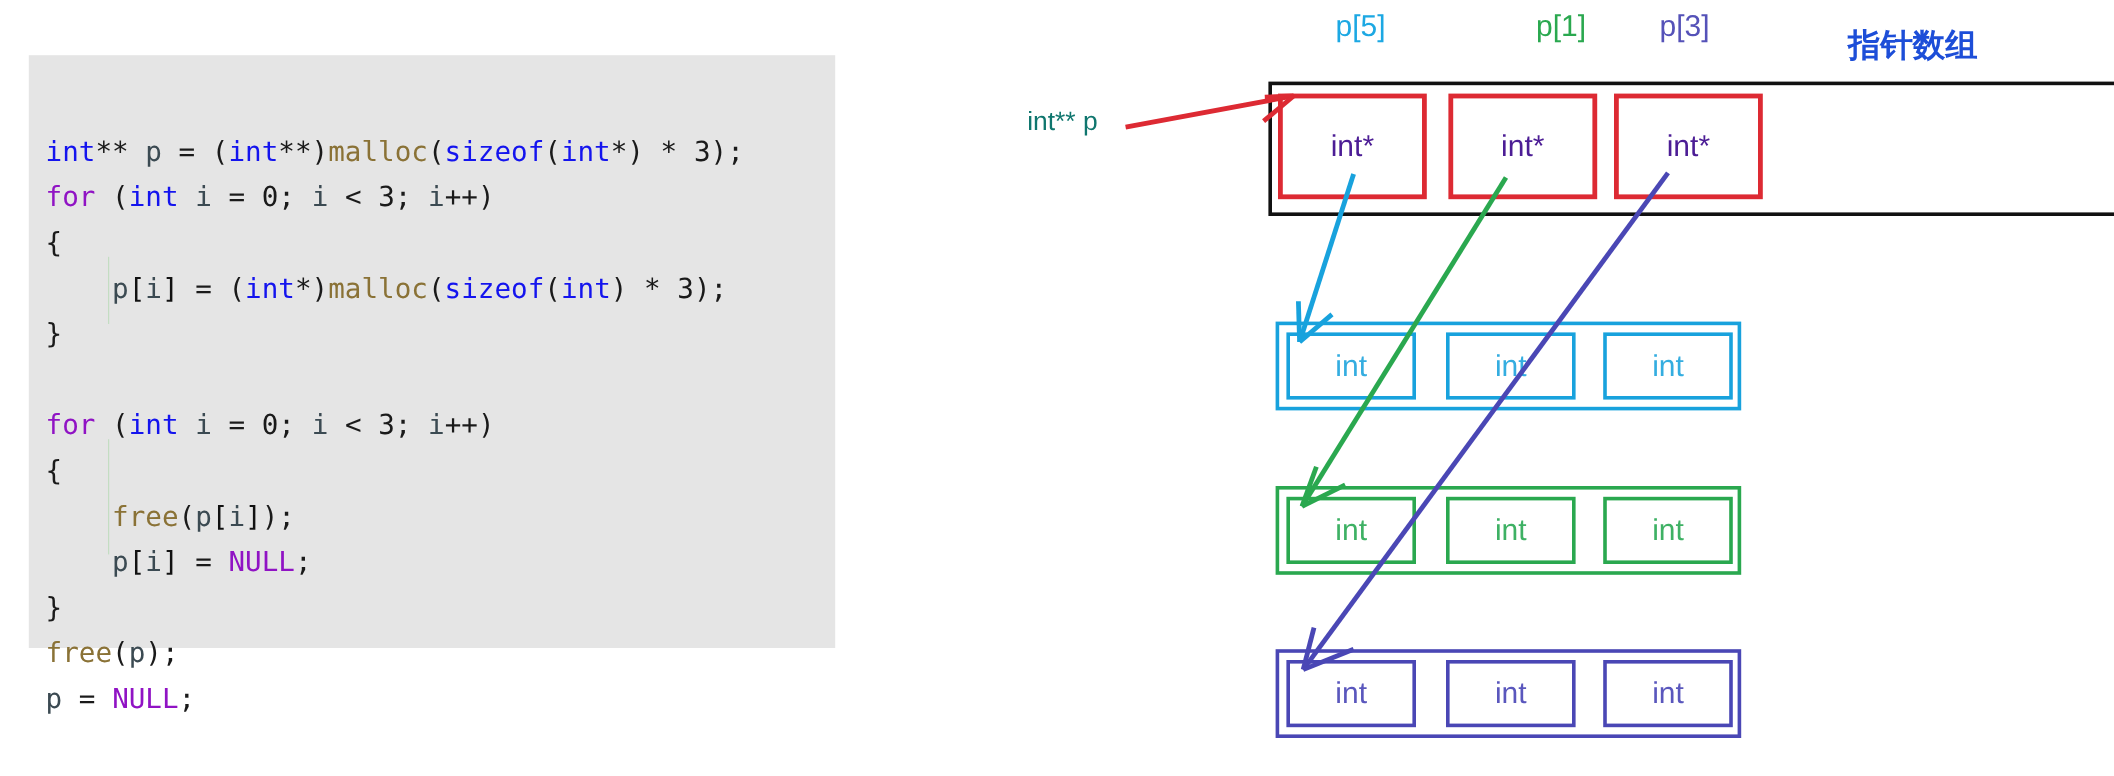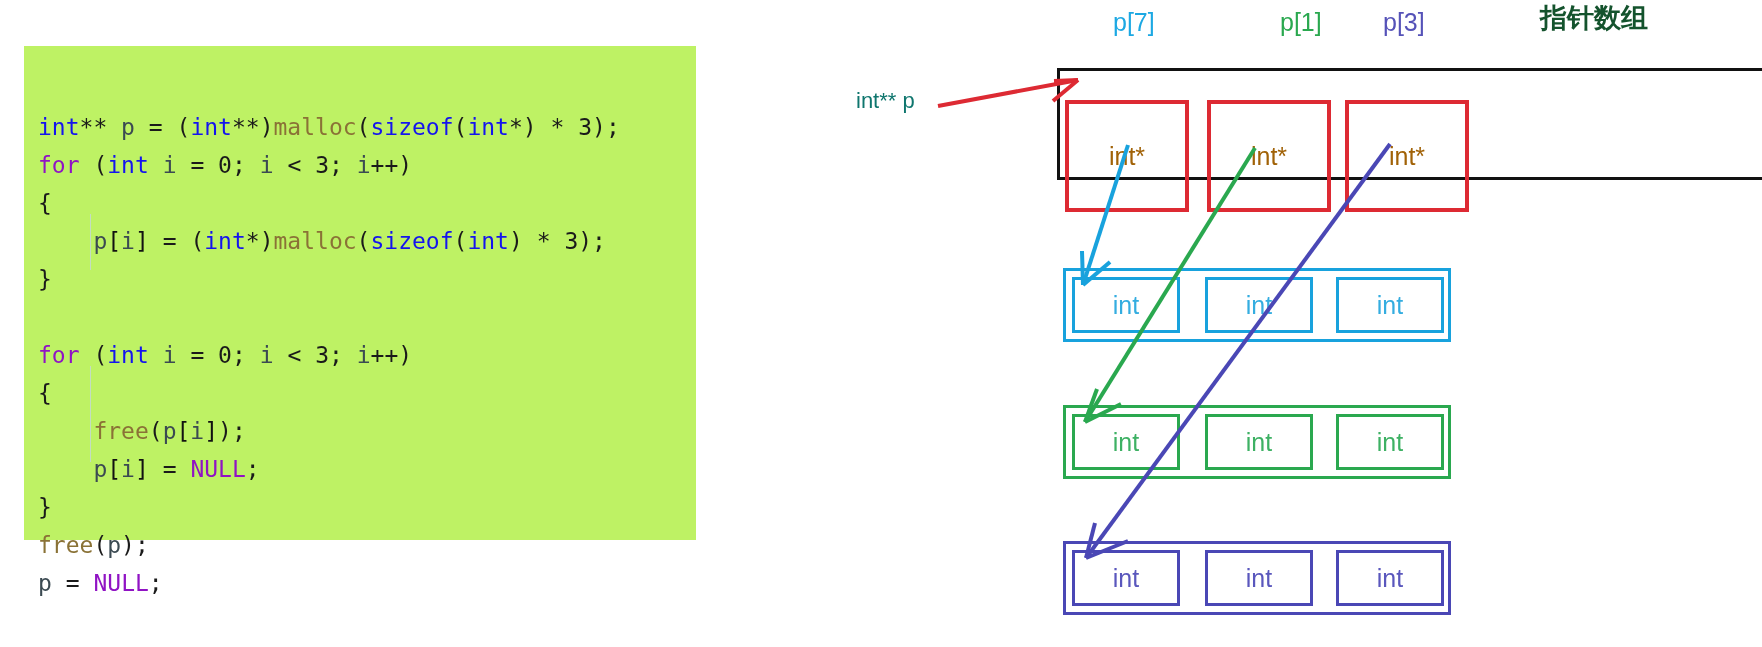--- a/index.html
+++ b/index.html
@@ -11,21 +11,21 @@
     position: relative;
     overflow: hidden;
     font-family: "Liberation Sans", sans-serif;
   }
 
   
   #code-panel {
     position: absolute;
     left: 24px; top: 46px;
     width: 672px; height: 494px;
-    background: #bef264;
+    background: #e5e5e5;
     box-sizing: border-box;
   }
   #code-listing {
     position: absolute;
     left: 14px; top: 24px;
     font-family: "DejaVu Sans Mono", "Liberation Mono", monospace;
     font-size: 23px;
     line-height: 38px;
     white-space: pre;
     color: #3b4a52;
@@ -57,43 +57,42 @@
   .dlabel {
     position: absolute;
     font-family: "Liberation Sans", sans-serif;
     font-size: 25px;
     white-space: nowrap;
   }
   
   #lbl-p0 { left: 1113px; top: 8px;  color: #1ca8e3; }
   #lbl-p1 { left: 1249px; top: 8px;  color: #2aa84f; margin-left: 31px; }
   #lbl-p2 { left: 1383px; top: 8px;  color: #5552b8; }
-  #lbl-cn { left: 1540px; top: 0;  color: #14532d; font-size: 27px;
+  #lbl-cn { left: 1540px; top: 20px;  color: #1d4ed8; font-size: 27px;
             font-family: "DejaVu Sans", sans-serif; font-weight: 600; }
   #lbl-intpp { left: 856px; top: 88px; color: #0f766e; font-size: 22px; }
 
   
   #ptr-array-box {
     position: absolute;
     left: 1057px; top: 68px;
     width: 860px; height: 112px;
     border: 3px solid #111111;
     box-sizing: border-box;
   }
   
   .ptr-cell {
     position: absolute;
-    width: 124px; height: 112px;
+    width: 124px; height: 88px;
     border: 4px solid #dd2a33;
     box-sizing: border-box;
-    color: #a16207;
+    color: #4c1d95;
     font-size: 25px;
     display: flex; align-items: center; justify-content: center;
     background: transparent;
-    margin-top: 22px;
   }
   #ptr-cell-0 { left: 1065px; top: 78px; }
   #ptr-cell-1 { left: 1207px; top: 78px; }
   #ptr-cell-2 { left: 1345px; top: 78px; }
 
   
   .int-row {
     position: absolute;
     width: 388px; height: 74px;
     box-sizing: border-box;
@@ -137,21 +136,21 @@
   <div class="guide" style="top:168px; height:56px;"></div>
   <div class="guide" style="top:320px; height:96px;"></div>
 
   <div id="code-listing">
 <span class="ln"><span class="ty">int</span><span class="pn">**</span> <span class="id">p</span> <span class="pn">=</span> <span class="pn">(</span><span class="ty">int</span><span class="pn">**)</span><span class="fn">malloc</span><span class="pn">(</span><span class="ty">sizeof</span><span class="pn">(</span><span class="ty">int</span><span class="pn">*)</span> <span class="pn">*</span> <span class="num">3</span><span class="pn">);</span></span><span class="ln"><span class="kw">for</span> <span class="pn">(</span><span class="ty">int</span> <span class="id">i</span> <span class="pn">=</span> <span class="num">0</span><span class="pn">;</span> <span class="id">i</span> <span class="pn">&lt;</span> <span class="num">3</span><span class="pn">;</span> <span class="id">i</span><span class="pn">++)</span></span><span class="ln"><span class="pn">{</span></span><span class="ln">    <span class="id">p</span><span class="idxb">[</span><span class="id">i</span><span class="idxb">]</span> <span class="pn">=</span> <span class="pn">(</span><span class="ty">int</span><span class="pn">*)</span><span class="fn">malloc</span><span class="pn">(</span><span class="ty">sizeof</span><span class="pn">(</span><span class="ty">int</span><span class="pn">)</span> <span class="pn">*</span> <span class="num">3</span><span class="pn">);</span></span><span class="ln"><span class="pn">}</span></span><span class="ln"> </span><span class="ln"><span class="kw">for</span> <span class="pn">(</span><span class="ty">int</span> <span class="id">i</span> <span class="pn">=</span> <span class="num">0</span><span class="pn">;</span> <span class="id">i</span> <span class="pn">&lt;</span> <span class="num">3</span><span class="pn">;</span> <span class="id">i</span><span class="pn">++)</span></span><span class="ln"><span class="pn">{</span></span><span class="ln">    <span class="fn">free</span><span class="pn">(</span><span class="id">p</span><span class="idxb">[</span><span class="id">i</span><span class="idxb">]</span><span class="pn">);</span></span><span class="ln">    <span class="id">p</span><span class="idxb">[</span><span class="id">i</span><span class="idxb">]</span> <span class="pn">=</span> <span class="kw">NULL</span><span class="pn">;</span></span><span class="ln"><span class="pn">}</span></span><span class="ln"><span class="fn">free</span><span class="pn">(</span><span class="id">p</span><span class="pn">);</span></span><span class="ln"><span class="id">p</span> <span class="pn">=</span> <span class="kw">NULL</span><span class="pn">;</span></span>
   </div>
 </div>
 
 <div id="diagram">
 
-  <div class="dlabel" id="lbl-p0">p[7]</div>
+  <div class="dlabel" id="lbl-p0">p[5]</div>
   <div class="dlabel" id="lbl-p1">p[1]</div>
   <div class="dlabel" id="lbl-p2">p[3]</div>
   <div class="dlabel" id="lbl-cn">指针数组</div>
   <div class="dlabel" id="lbl-intpp">int** p</div>
 
   <div id="ptr-array-box"></div>
 
   <div class="ptr-cell" id="ptr-cell-0">int*</div>
   <div class="ptr-cell" id="ptr-cell-1">int*</div>
   <div class="ptr-cell" id="ptr-cell-2">int*</div>

